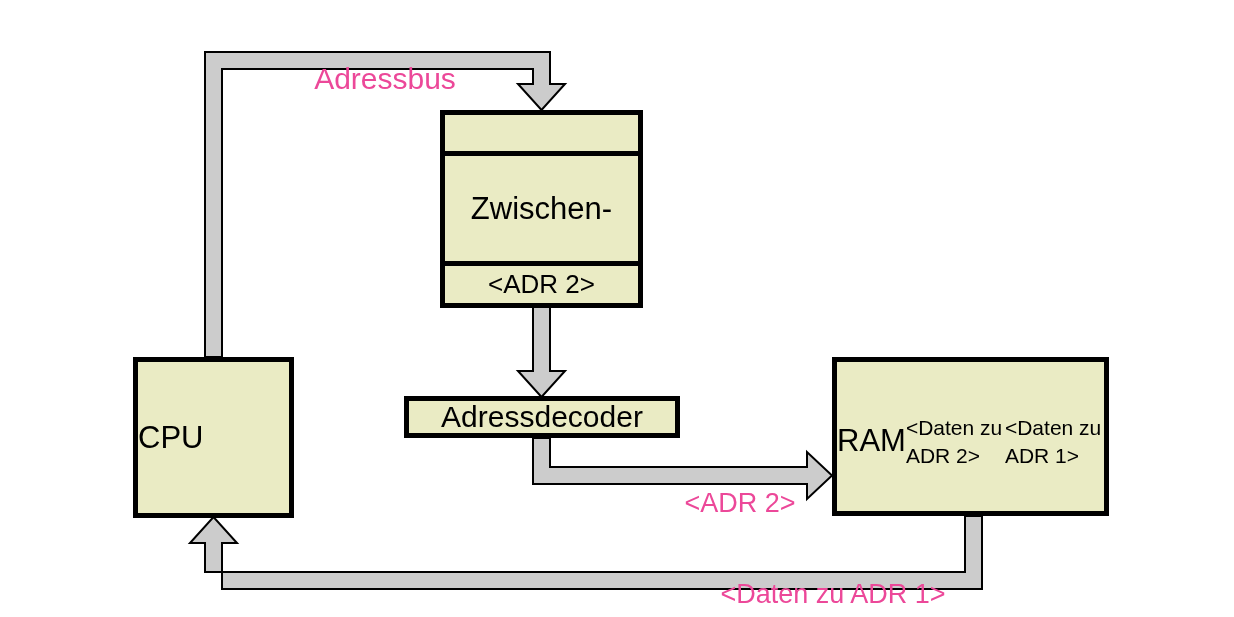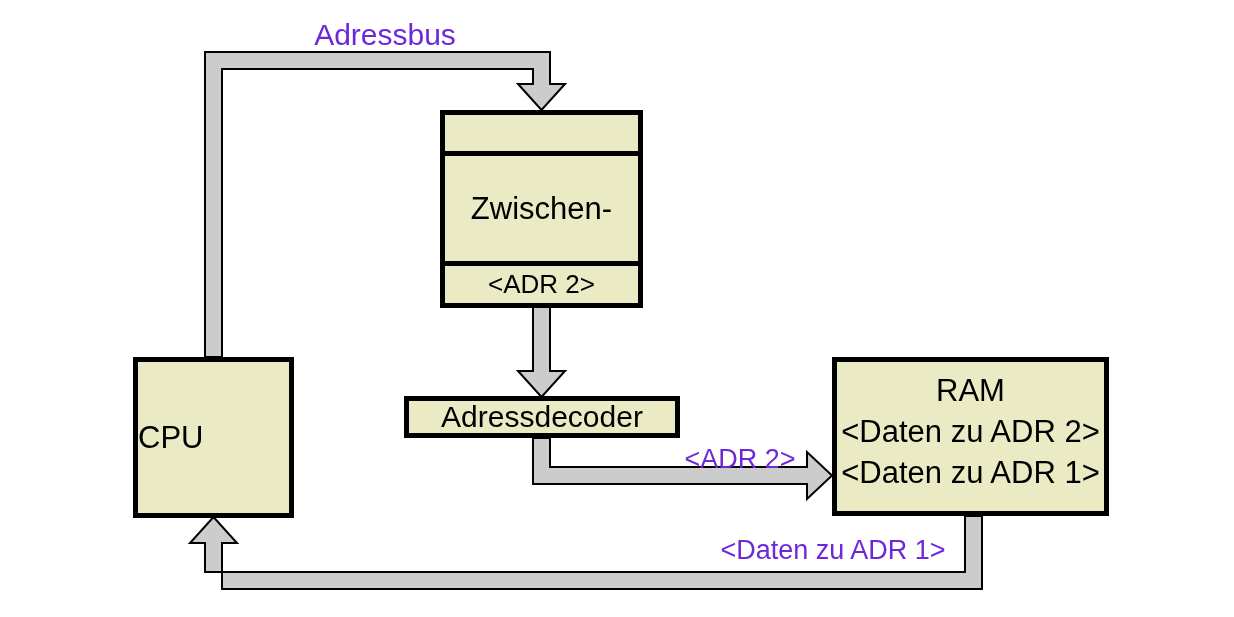--- a/index.html
+++ b/index.html
@@ -40,22 +40,23 @@
     text-align: center;
   }
   .divider {
     width: 100%;
     height: 5px;
     background: #000000;
   }
   .label {
     position: absolute;
     white-space: nowrap;
-    color: #6d28d9;
+    color: #ec4899;
     line-height: 1;
+    margin-top: 44px;
   }
   .centered {
     transform: translateX(-50%);
   }
   #cpu {
     left: 133px;
     top: 357px;
     width: 161px;
     height: 161px;
     display: flex;
@@ -98,31 +99,31 @@
   }
   #adressdecoder .box-text {
     font-size: 30px;
   }
   #ram {
     left: 832px;
     top: 357px;
     width: 277px;
     height: 159px;
     display: flex;
-    flex-direction: column;
+    flex-direction: row;
     align-items: center;
     justify-content: flex-start;
     padding-top: 10px;
   }
   #ram .ram-title {
     font-size: 31px;
     line-height: 1.25;
   }
   #ram .ram-line {
-    font-size: 31px;
+    font-size: 21px;
     line-height: 1.33;
   }
   .bus-label-lg { font-size: 30px; }
   .bus-label-md { font-size: 27px; }
 </style>
 </head>
 <body>
 
 <div id="stage">
 

